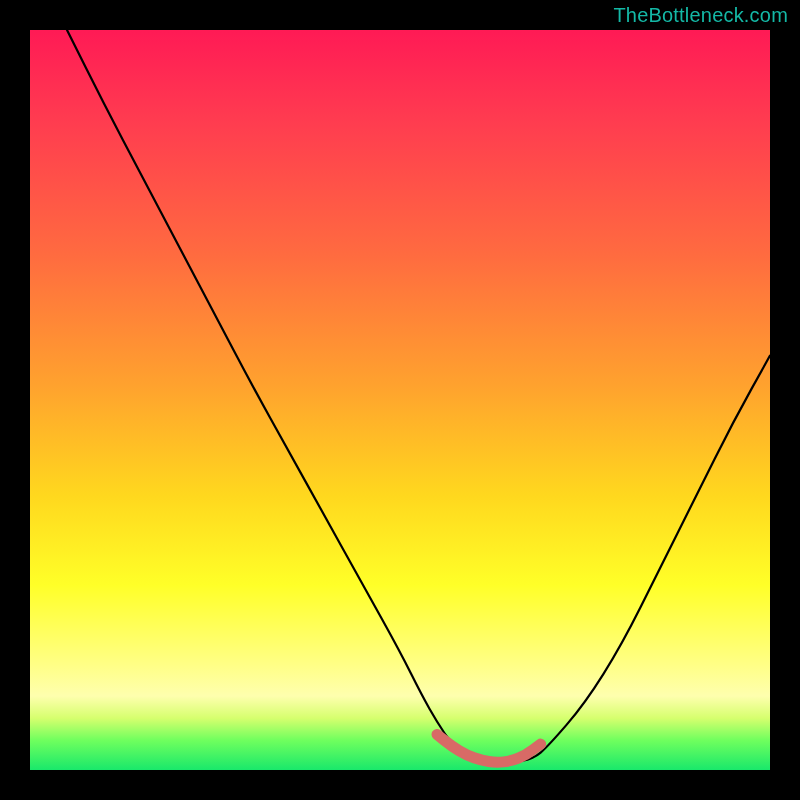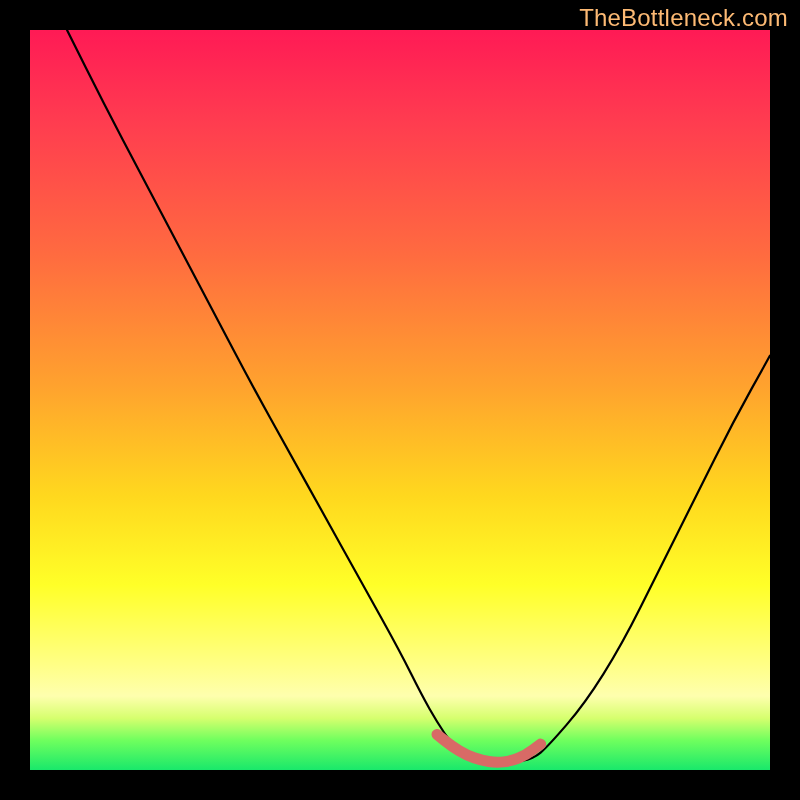--- a/index.html
+++ b/index.html
@@ -45,22 +45,22 @@
     position: absolute;
     left: 0;
     top: 0;
     width: 740px;
     height: 740px;
   }
   .watermark {
     position: absolute;
     top: 4px;
     right: 12px;
-    color: #fdba74;
-    font-size: 24px;
+    color: #14b8a6;
+    font-size: 20px;
     letter-spacing: 0.2px;
     user-select: none;
     margin-left: 35px;
   }
 </style>
 </head>
 <body>
 
 <div class="frame">
   <div class="watermark">TheBottleneck.com</div>

